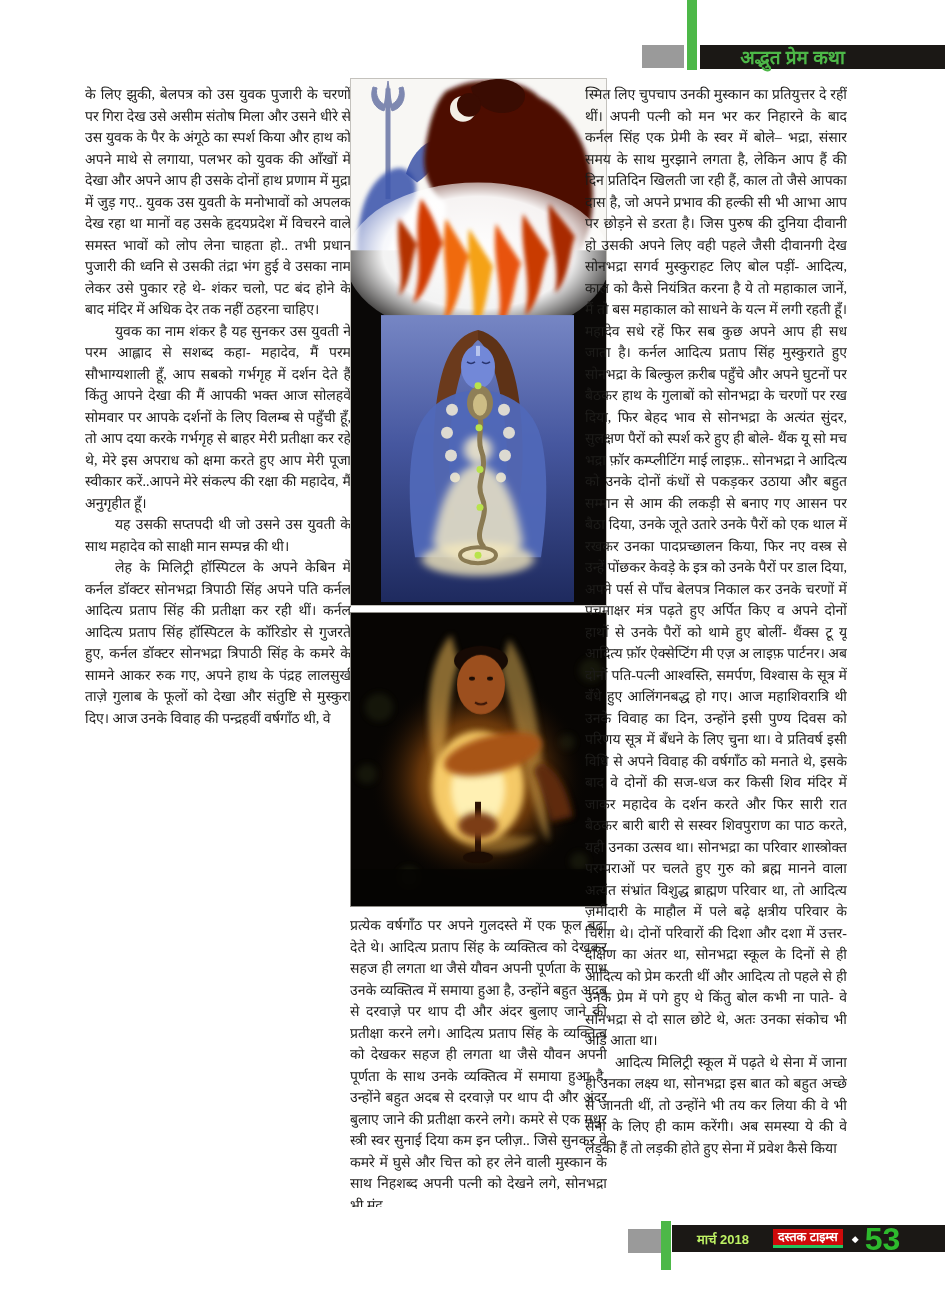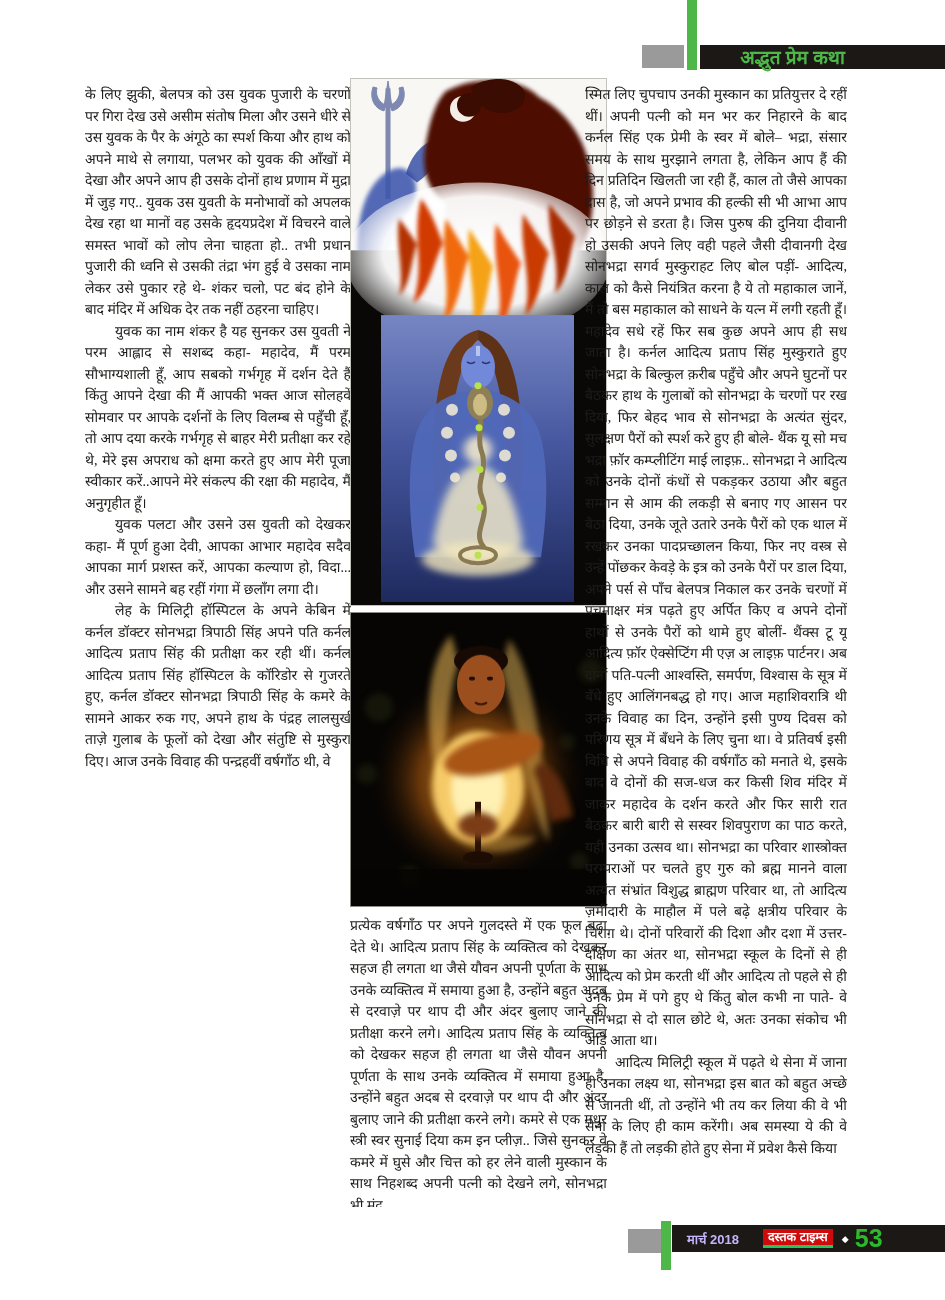--- a/index.html
+++ b/index.html
@@ -36,41 +36,41 @@
   .img-lamp{top:612px;height:295px;border-color:#8f8d88;}
   .img-frame svg{display:block;width:100%;height:100%;}
   
   .ftr-gray{position:absolute;left:628px;top:1229px;width:33px;height:24px;background:#9a9a9a;}
   .ftr-greenbar{position:absolute;left:661px;top:1221px;width:10px;height:49px;background:#4db848;}
   .ftr-black{
     position:absolute;left:672px;top:1225px;width:273px;height:27px;background:#1b1815;
     display:flex;align-items:center;
     font-family:"Liberation Sans","DejaVu Sans",sans-serif;
   }
-  .ftr-month{color:#c4b5fd;font-weight:bold;font-size:13px;margin-left:15px;white-space:nowrap;}
+  .ftr-month{color:#bef264;font-weight:bold;font-size:13px;margin-left:25px;white-space:nowrap;}
   .ftr-logo{
     margin-left:24px;background:#cf0a0a;color:#ffffff;font-weight:bold;font-size:12.5px;
     line-height:1.15;padding:1px 5px 0 5px;border-bottom:3px solid #22c55e;white-space:nowrap;
   }
   .ftr-diamond{color:#ffffff;font-size:9px;margin-left:9px;}
-  .ftr-pageno{color:#2db92d;font-weight:bold;font-size:25px;margin-left:6px;line-height:1;}
+  .ftr-pageno{color:#2db92d;font-weight:bold;font-size:32px;margin-left:6px;line-height:1;}
 </style>
 </head>
 <body>
 
 <div class="hdr-gray"></div>
 <div class="hdr-greenbar"></div>
 <div class="hdr-black">
   <span class="hdr-title">अद्भुत प्रेम कथा</span>
 </div>
 
 <div class="col col-left">
   <p class="noindent">के लिए झुकी, बेलपत्र को उस युवक पुजारी के चरणों पर गिरा देख उसे असीम संतोष मिला और उसने धीरे से उस युवक के पैर के अंगूठे का स्पर्श किया और हाथ को अपने माथे से लगाया, पलभर को युवक की आँखों में देखा और अपने आप ही उसके दोनों हाथ प्रणाम में मुद्रा में जुड़ गए.. युवक उस युवती के मनोभावों को अपलक देख रहा था मानों वह उसके हृदयप्रदेश में विचरने वाले समस्त भावों को लोप लेना चाहता हो.. तभी प्रधान पुजारी की ध्वनि से उसकी तंद्रा भंग हुई वे उसका नाम लेकर उसे पुकार रहे थे- शंकर चलो, पट बंद होने के बाद मंदिर में अधिक देर तक नहीं ठहरना चाहिए।</p>
   <p>युवक का नाम शंकर है यह सुनकर उस युवती ने परम आह्लाद से सशब्द कहा- महादेव, मैं परम सौभाग्यशाली हूँ, आप सबको गर्भगृह में दर्शन देते हैं किंतु आपने देखा की मैं आपकी भक्त आज सोलहवें सोमवार पर आपके दर्शनों के लिए विलम्ब से पहुँची हूँ, तो आप दया करके गर्भगृह से बाहर मेरी प्रतीक्षा कर रहे थे, मेरे इस अपराध को क्षमा करते हुए आप मेरी पूजा स्वीकार करें..आपने मेरे संकल्प की रक्षा की महादेव, मैं अनुगृहीत हूँ।</p>
-  <p>युवक पलटा और उसने उस युवती को देखकर कहा- मैं पूर्ण हुआ देवी, आपका आभार महादेव सदैव आपका मार्ग प्रशस्त करें, आपका कल्याण हो, विदा... और उसने सामने बह रहीं गंगा में छलाँग लगा दी।</p>
+  <p>यह उसकी सप्तपदी थी जो उसने उस युवती के साथ महादेव को साक्षी मान सम्पन्न की थी।</p>
   <p>लेह के मिलिट्री हॉस्पिटल के अपने केबिन में कर्नल डॉक्टर सोनभद्रा त्रिपाठी सिंह अपने पति कर्नल आदित्य प्रताप सिंह की प्रतीक्षा कर रही थीं। कर्नल आदित्य प्रताप सिंह हॉस्पिटल के कॉरिडोर से गुजरते हुए, कर्नल डॉक्टर सोनभद्रा त्रिपाठी सिंह के कमरे के सामने आकर रुक गए, अपने हाथ के पंद्रह लालसुर्ख ताज़े गुलाब के फूलों को देखा और संतुष्टि से मुस्कुरा दिए। आज उनके विवाह की पन्द्रहवीं वर्षगाँठ थी, वे</p>
 </div>
 
 <div class="img-frame img-shiva">
   <svg viewBox="0 0 255 528" preserveAspectRatio="none">
     <defs>
       <radialGradient id="whiteFade" cx="50%" cy="45%" r="60%">
         <stop offset="0%" stop-color="#ffffff"></stop>
         <stop offset="60%" stop-color="#ffffff" stop-opacity="0.95"></stop>
         <stop offset="100%" stop-color="#ffffff" stop-opacity="0"></stop>

